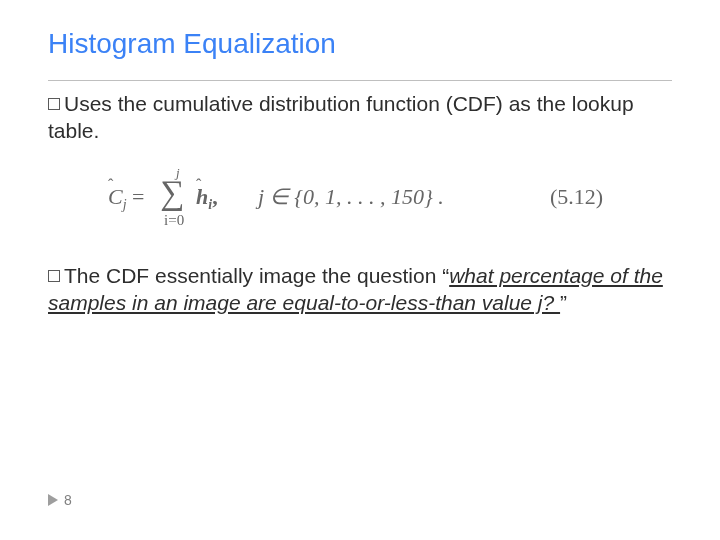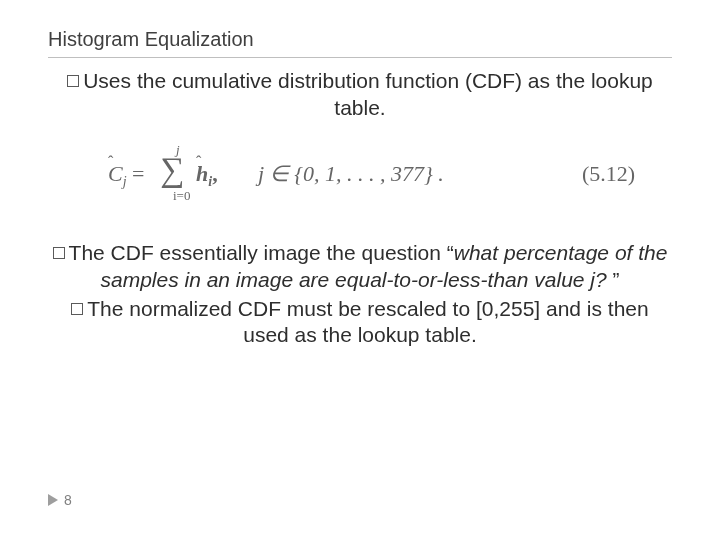--- a/index.html
+++ b/index.html
@@ -13,38 +13,37 @@
     overflow: hidden;
   }
   .slide {
     position: relative;
     width: 720px;
     height: 540px;
     box-sizing: border-box;
     padding: 28px 48px 0 48px;
   }
   .title {
-    font-size: 20px;
-    color: #404040;
-    margin: 0 0 6px 0;
+    font-size: 28px;
+    color: #3b82f6;
+    margin: 0 0 20px 0;
     font-weight: normal;
   }
   .rule {
     border: none;
     border-top: 1px solid #bfbfbf;
     margin: 0 0 10px 0;
   }
   .bullets {
     font-size: 21px;
     line-height: 1.28;
     color: #2e2e2e;
   }
   .bullet {
     margin-bottom: 2px;
-    text-align: center;
   }
   .box {
     display: inline-block;
     width: 12px;
     height: 12px;
     border: 1.5px solid #5a5a5a;
     margin-right: 4px;
     vertical-align: 1px;
     box-sizing: border-box;
   }
@@ -63,24 +62,24 @@
     left: 52px;
   }
   .eq-up {
     font-size: 13px;
     position: absolute;
     top: -2px;
     left: 68px;
     font-style: italic;
   }
   .eq-low {
-    font-size: 13px;
+    font-size: 15px;
     position: absolute;
     top: 44px;
-    left: 65px;
+    left: 56px;
   }
   .eq-lhs {
     position: absolute;
     top: 16px;
     left: 0;
     font-style: italic;
   }
   .eq-lhs-hat {
     position: absolute;
     top: 8px;
@@ -108,24 +107,24 @@
     position: absolute;
     top: 16px;
     left: 150px;
     font-style: italic;
   }
   .eq-num {
     position: absolute;
     top: 16px;
     left: 442px;
     font-family: "Times New Roman", Times, serif;
-    margin-left: 32px;
   }
   .italic {
     font-style: italic;
+    text-decoration: underline;
   }
   .pagewrap {
     position: absolute;
     left: 48px;
     bottom: 32px;
     display: flex;
     align-items: center;
   }
   .tri {
     width: 0;
@@ -156,31 +155,28 @@
 
 
     <div class="equation">
       <span class="eq-lhs-hat">ˆ</span>
       <span class="eq-lhs"><span>C</span><span class="eq-sub">j</span><span style="font-style:normal"> = </span></span>
       <span class="eq-sum">∑</span>
       <span class="eq-up">j</span>
       <span class="eq-low">i=0</span>
       <span class="eq-rhs-hat">ˆ</span>
       <span class="eq-rhs"><span>h</span><span class="eq-sub">i</span><span style="font-style:normal">,</span></span>
-      <span class="eq-set">j ∈ {0, 1, . . . , 377} .</span>
+      <span class="eq-set">j ∈ {0, 1, . . . , 150} .</span>
       <span class="eq-num">(5.12)</span>
     </div>
 
     <div class="bullet">
       <span class="box"></span><span>The</span><span> CDF essentially image the question </span><span>“</span><span class="italic">what percentage of the samples in an image are equal-to-or-less-than value j?&nbsp;</span><span>”</span>
     </div>
 
-    <div class="bullet">
-      <span class="box"></span><span>The</span><span> normalized CDF must be rescaled to [0,255] and is then used as the lookup table.</span>
-    </div>
 
   </div>
 
   <div class="pagewrap">
     <div class="tri"></div>
     <div class="pagenum">8</div>
   </div>
 
 </div>
 

